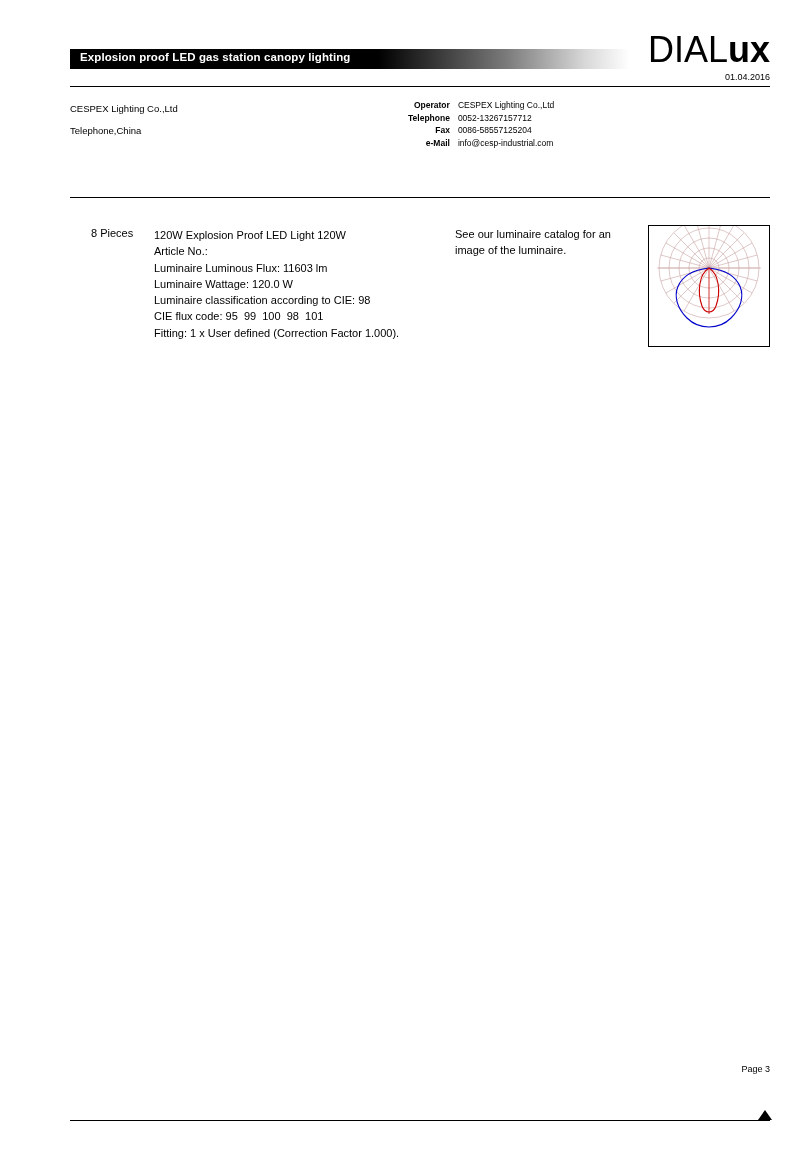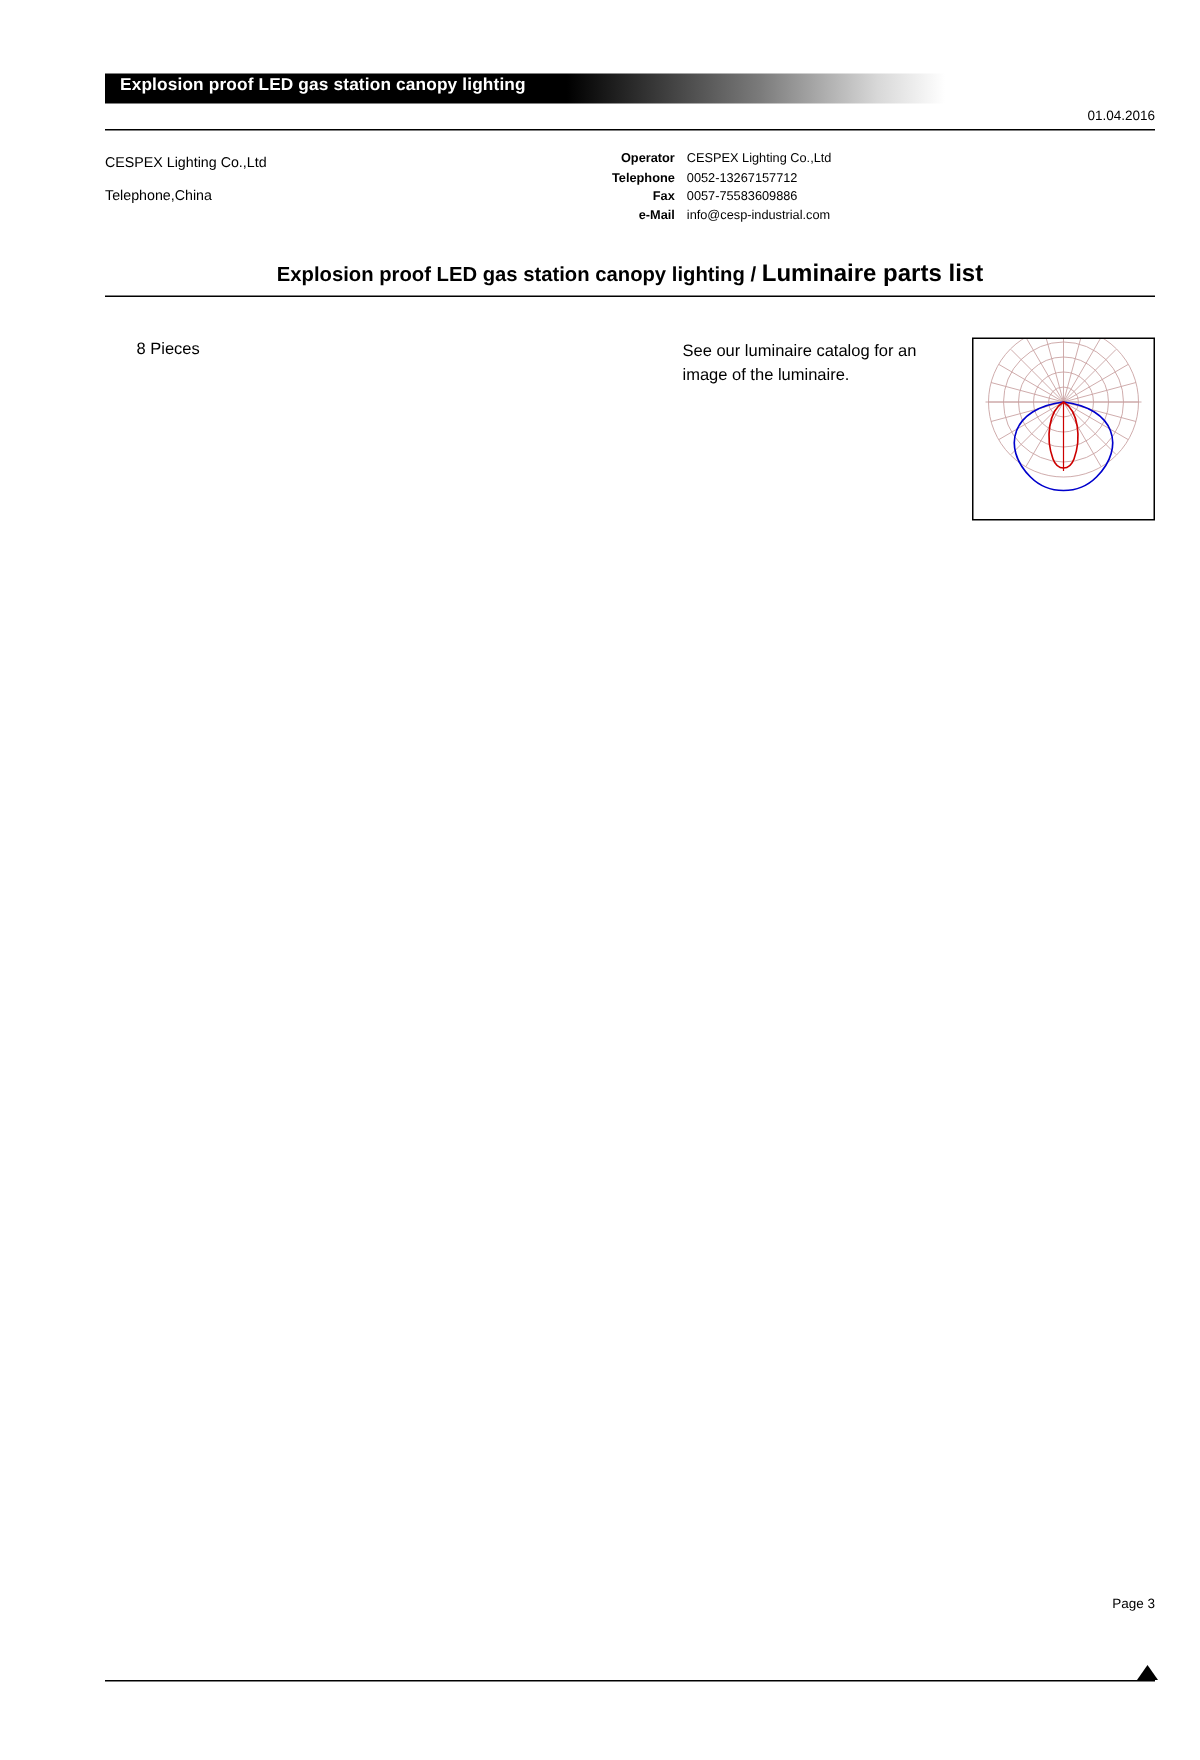--- a/index.html
+++ b/index.html
@@ -189,20 +189,21 @@
   }
 </style>
 </head>
 <body>
 
 <div class="page">
 
   <div class="header">
     <div class="header-bar"></div>
     <div class="header-title">Explosion proof LED gas station canopy lighting</div>
+    <div class="logo"><span class="thin">DIAL</span><span class="bold">ux</span></div>
     <div class="header-date">01.04.2016</div>
   </div>
   <div class="rule rule-top"></div>
 
   <div class="addr">
     <div>CESPEX Lighting Co.,Ltd</div>
     <div>Telephone,China</div>
   </div>
 
   <div class="contact">
@@ -211,34 +212,40 @@
           <tr>
         <td class="lbl">Operator</td>
         <td class="val">CESPEX Lighting Co.,Ltd</td>
       </tr>
       <tr>
         <td class="lbl">Telephone</td>
         <td class="val">0052-13267157712</td>
       </tr>
       <tr>
         <td class="lbl">Fax</td>
-        <td class="val">0057-75583609886</td>
+        <td class="val">0086-58557125204</td>
       </tr>
       <tr>
         <td class="lbl">e-Mail</td>
         <td class="val">info@cesp-industrial.com</td>
       </tr>
     </tbody>
       </table>
   </div>
 
-  <div class="section-title"><span class="normal">Explosion proof LED gas station canopy lighting / </span><span class="big">Luminaire parts list</span></div>
   <div class="rule rule-section"></div>
 
   <div class="pieces">8 Pieces</div>
+  <div class="lum-desc" style="white-space: pre-wrap;">120W Explosion Proof LED Light 120W
+Article No.:
+Luminaire Luminous Flux: 11603 lm
+Luminaire Wattage: 120.0 W
+Luminaire classification according to CIE: 98
+CIE flux code: 95  99  100  98  101
+Fitting: 1 x User defined (Correction Factor 1.000).</div>
   <div class="catalog-note">See our luminaire catalog for an image of the luminaire.</div>
 
   <div class="polar-box">
     <svg width="120" height="120" viewBox="0 0 120 120">
 
       <g stroke="#c9a3a3" fill="none" stroke-width="0.6">
         <circle cx="60" cy="42" r="10"></circle>
         <circle cx="60" cy="42" r="20"></circle>
         <circle cx="60" cy="42" r="30"></circle>
         <circle cx="60" cy="42" r="40"></circle>

